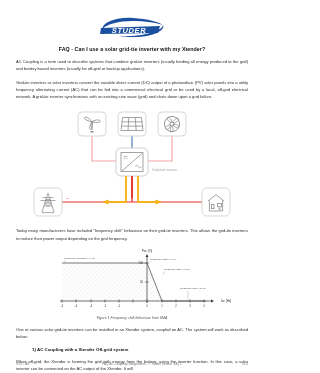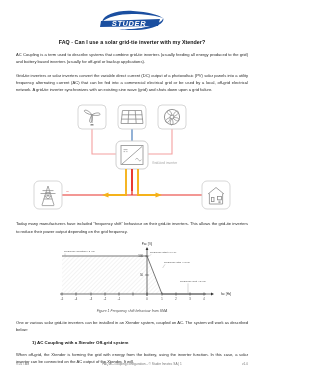--- a/index.html
+++ b/index.html
@@ -4,21 +4,21 @@
 <style>
   html,body{margin:0;padding:0;}
   body{
     width:264px;height:373px;background:#ffffff;
     font-family:"Liberation Sans", sans-serif;
     color:#1a1a1a;overflow:hidden;position:relative;
   }
   .page{width:264px;height:373px;position:relative;box-sizing:border-box;padding:0 16px;}
 
   
-  .logo-wrap{display:flex;justify-content:center;align-items:center;padding-top:7px;height:26px;}
+  .logo-wrap{display:flex;justify-content:center;align-items:center;padding-top:14px;height:26px;}
   .logo{display:block;}
 
   
   .doc-title{
     text-align:center;font-size:5.3px;font-weight:bold;color:#111;
     margin-top:6px;letter-spacing:.05px;
   }
 
   
   p.para{

